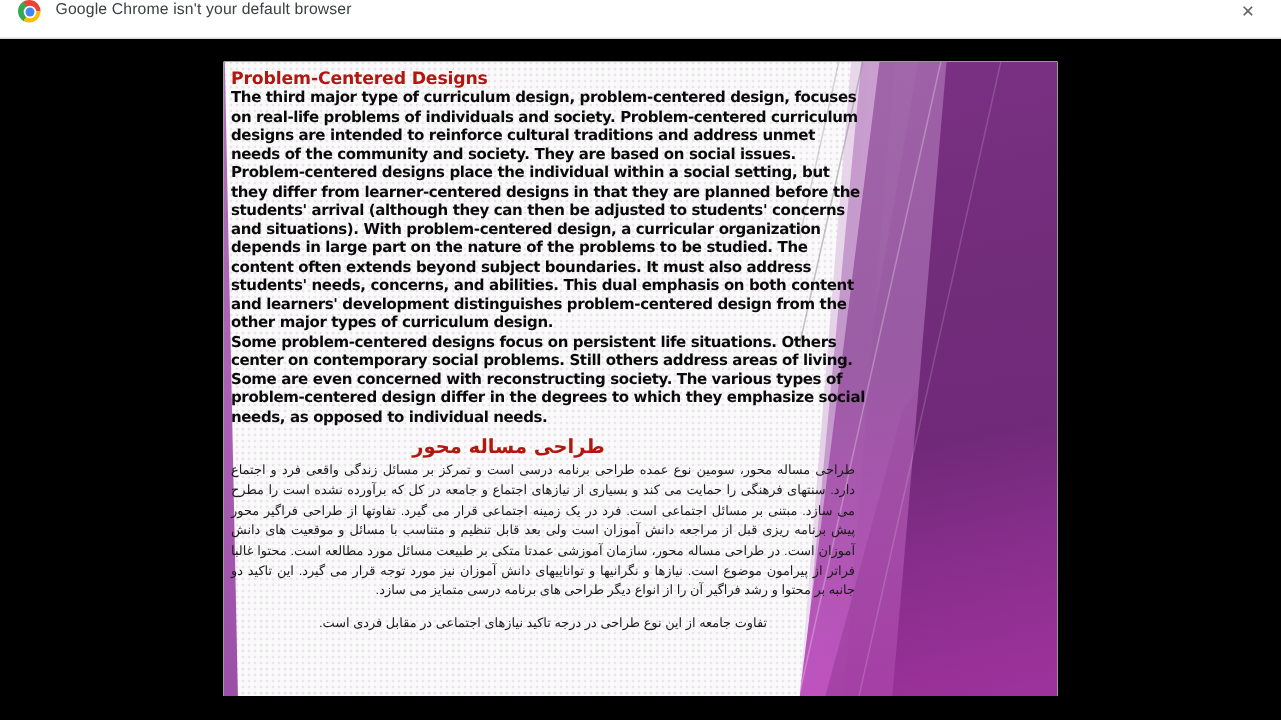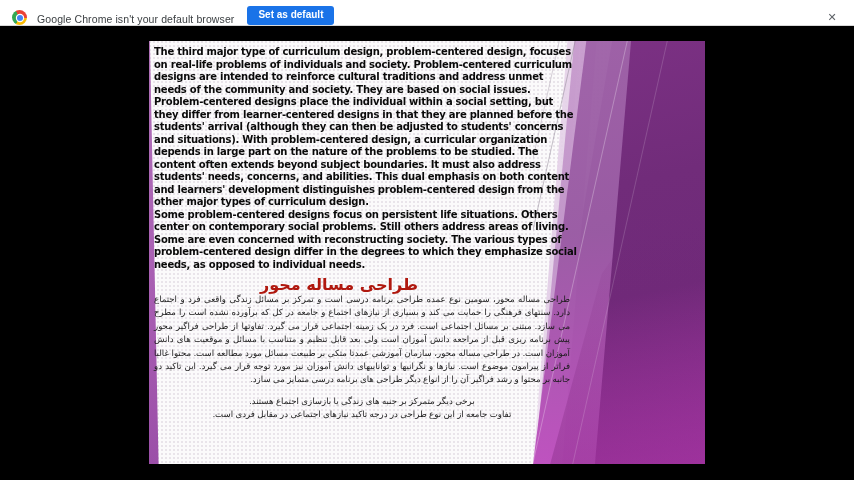--- a/index.html
+++ b/index.html
@@ -22,21 +22,21 @@
 
   
   #infobar {
     position: absolute;
     left: 0; top: 0;
     width: 854px;
     height: 26px;
     background: #ffffff;
     border-bottom: 1px solid #d8d8d8;
     display: flex;
-    align-items: flex-end;
+    align-items: flex-start;
     box-sizing: border-box;
     padding: 0 8px 0 8px;
     z-index: 40;
   }
 
   .chrome-logo {
     width: 15px;
     height: 15px;
     border-radius: 50%;
     position: relative;
@@ -235,21 +235,21 @@
     margin-top: 7px;
     direction: rtl;
     text-align: right;
     width: 416px;
   }
 
   #fa-title {
     color: #b0180f;
     font-family: "DejaVu Sans", sans-serif;
     font-weight: bold;
-    font-size: 16px;
+    font-size: 13px;
     line-height: 13px;
     margin: 0 0 2px 0;
     text-align: center;
     padding-right: 46px;
   }
 
   .fa-para {
     color: #1a1a1a;
     font-family: Liberation Sans, sans-serif;
     font-size: 8.6px;
@@ -264,21 +264,20 @@
   
 </style>
 </head>
 <body>
 
 <div id="app">
 
   <div id="infobar">
     <div class="chrome-logo"></div>
     <span id="infobar-text">Google Chrome isn't your default browser</span>
-    <button id="set-default-btn">Set as default</button>
     <div id="infobar-close">✕</div>
   </div>
 
   <div id="backdrop"></div>
 
   <div id="slide">
 
     <div id="slide-paper"></div>
     <div id="left-sliver"></div>
 
@@ -289,29 +288,29 @@
       <div class="pp-mid"></div>
       <div class="pp-dark"></div>
       <div class="pp-rule r1"></div>
       <div class="pp-rule r2"></div>
       <div class="pp-rule r3"></div>
       <div class="pp-rule r4"></div>
 
     </div>
 
     <div id="content">
+      <div id="slide-title">Problem-Centered Designs</div>
 
       <p class="en-para">The third major type of curriculum design, problem-centered design, focuses on  real-life problems of individuals and society. Problem-centered curriculum designs are intended to reinforce cultural traditions and address unmet needs of the community and society. They are based on social issues.</p>
       <p class="en-para">Problem-centered designs place the individual within a social setting, but they differ from learner-centered designs in that they are planned before the students' arrival (although they can then be adjusted to students' concerns and situations). With problem-centered design, a curricular organization depends in large part on the nature of the problems to be studied. The content often extends beyond subject boundaries. It must also address students' needs, concerns, and abilities. This dual emphasis on both content and learners' development distinguishes problem-centered design from the other major types of curriculum design.</p>
       <p class="en-para">Some problem-centered designs focus on persistent life situations. Others center on contemporary social problems. Still others address areas of living. Some are even concerned with reconstructing society. The various types of problem-centered design differ in the degrees to which they emphasize social needs, as opposed to individual needs.</p>
 
       <div id="fa-block">
         <div id="fa-title">طراحی مساله محور</div>
 
         <p class="fa-para">طراحی مساله محور، سومین نوع عمده طراحی برنامه درسی است و تمرکز بر مسائل زندگی واقعی فرد و اجتماع دارد. سنتهای فرهنگی را حمایت می کند و بسیاری از نیازهای اجتماع و جامعه در کل که برآورده نشده است را مطرح می سازد. مبتنی بر مسائل اجتماعی است. فرد در یک زمینه اجتماعی قرار می گیرد. تفاوتها از طراحی فراگیر محور پیش برنامه ریزی قبل از مراجعه دانش آموزان است ولی بعد قابل تنظیم و متناسب با مسائل و موقعیت های دانش آموزان است. در طراحی مساله محور، سازمان آموزشی عمدتا متکی بر طبیعت مسائل مورد مطالعه است.  محتوا غالبا فراتر از پیرامون موضوع است. نیازها و نگرانیها و تواناییهای دانش آموزان نیز مورد توجه قرار می گیرد. این تاکید دو جانبه بر محتوا و رشد فراگیر آن را از انواع دیگر طراحی های برنامه درسی متمایز می سازد.</p>
         <div class="fa-gap"></div>
-        <p class="fa-para center">برخی دیگر متمرکز بر جنبه های زندگی یا بازسازی اجتماع هستند.</p>
         <p class="fa-para center">تفاوت جامعه از این نوع طراحی در درجه تاکید نیازهای اجتماعی در مقابل فردی است.</p>
       </div>
     </div>
 
   </div>
 </div>
 
 </body></html>

